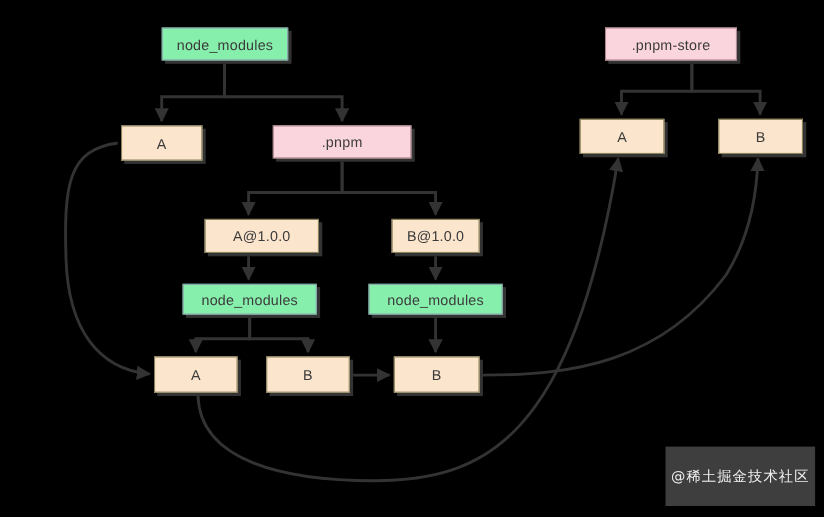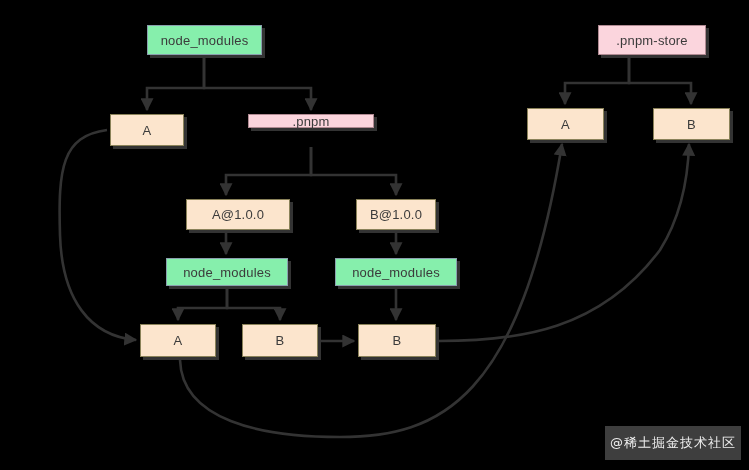--- a/index.html
+++ b/index.html
@@ -23,21 +23,21 @@
   }
   .node.blue{background:#86efac;border-color:#8aa0ae;color:#3b3b3b;}
   .node.pink{background:#fbd5dd;border-color:#b08a92;color:#3b3b3b;}
   .node.orange{background:#fce5cd;border-color:#8a8259;color:#3b3b3b;}
   .watermark{
     position:absolute;
     right:8px;bottom:10px;
     font-size:13px;
     color:#efefef;
     background:rgba(205,205,205,.30);
-    padding:8px 5px;
+    padding:18px 5px;
     letter-spacing:1px;
     z-index:5;
     font-family:"DejaVu Sans",sans-serif;
   }
 </style>
 </head>
 <body>
 
 <svg id="canvas" viewBox="0 0 749 470" xmlns="http://www.w3.org/2000/svg">
   <defs>
@@ -80,21 +80,21 @@
   </g>
 </svg>
 
 <div id="nodes-layer">
     <div class="node blue" style="left: 147px; top: 25px; width: 115px; height: 30px;">
       <span>node_modules</span>
     </div>
     <div class="node orange" style="left: 110px; top: 114px; width: 74px; height: 32px;">
       <span>A</span>
     </div>
-    <div class="node pink" style="left: 248px; top: 114px; width: 126px; height: 14px;">
+    <div class="node pink" style="left: 248px; top: 114px; width: 126px; height: 30px;">
       <span>.pnpm</span>
     </div>
     <div class="node orange" style="left: 186px; top: 199px; width: 104px; height: 31px;">
       <span>A@1.0.0</span>
     </div>
     <div class="node orange" style="left: 356px; top: 199px; width: 80px; height: 31px; text-align: right;">
       <span>B@1.0.0</span>
     </div>
     <div class="node blue" style="left: 166px; top: 258px; width: 122px; height: 28px;">
       <span>node_modules</span>
@@ -104,21 +104,21 @@
     </div>
     <div class="node orange" style="left: 140px; top: 324px; width: 76px; height: 33px;">
       <span>A</span>
     </div>
     <div class="node orange" style="left: 242px; top: 324px; width: 76px; height: 33px;">
       <span>B</span>
     </div>
     <div class="node orange" style="left: 358px; top: 324px; width: 78px; height: 33px;">
       <span>B</span>
     </div>
-    <div class="node pink" style="left: 598px; top: 25px; width: 108px; height: 30px;">
+    <div class="node pink" style="left: 550px; top: 25px; width: 120px; height: 30px;">
       <span>.pnpm-store</span>
     </div>
     <div class="node orange" style="left: 527px; top: 108px; width: 77px; height: 32px;">
       <span>A</span>
     </div>
     <div class="node orange" style="left: 653px; top: 108px; width: 77px; height: 32px;">
       <span>B</span>
     </div>
   </div>
 

